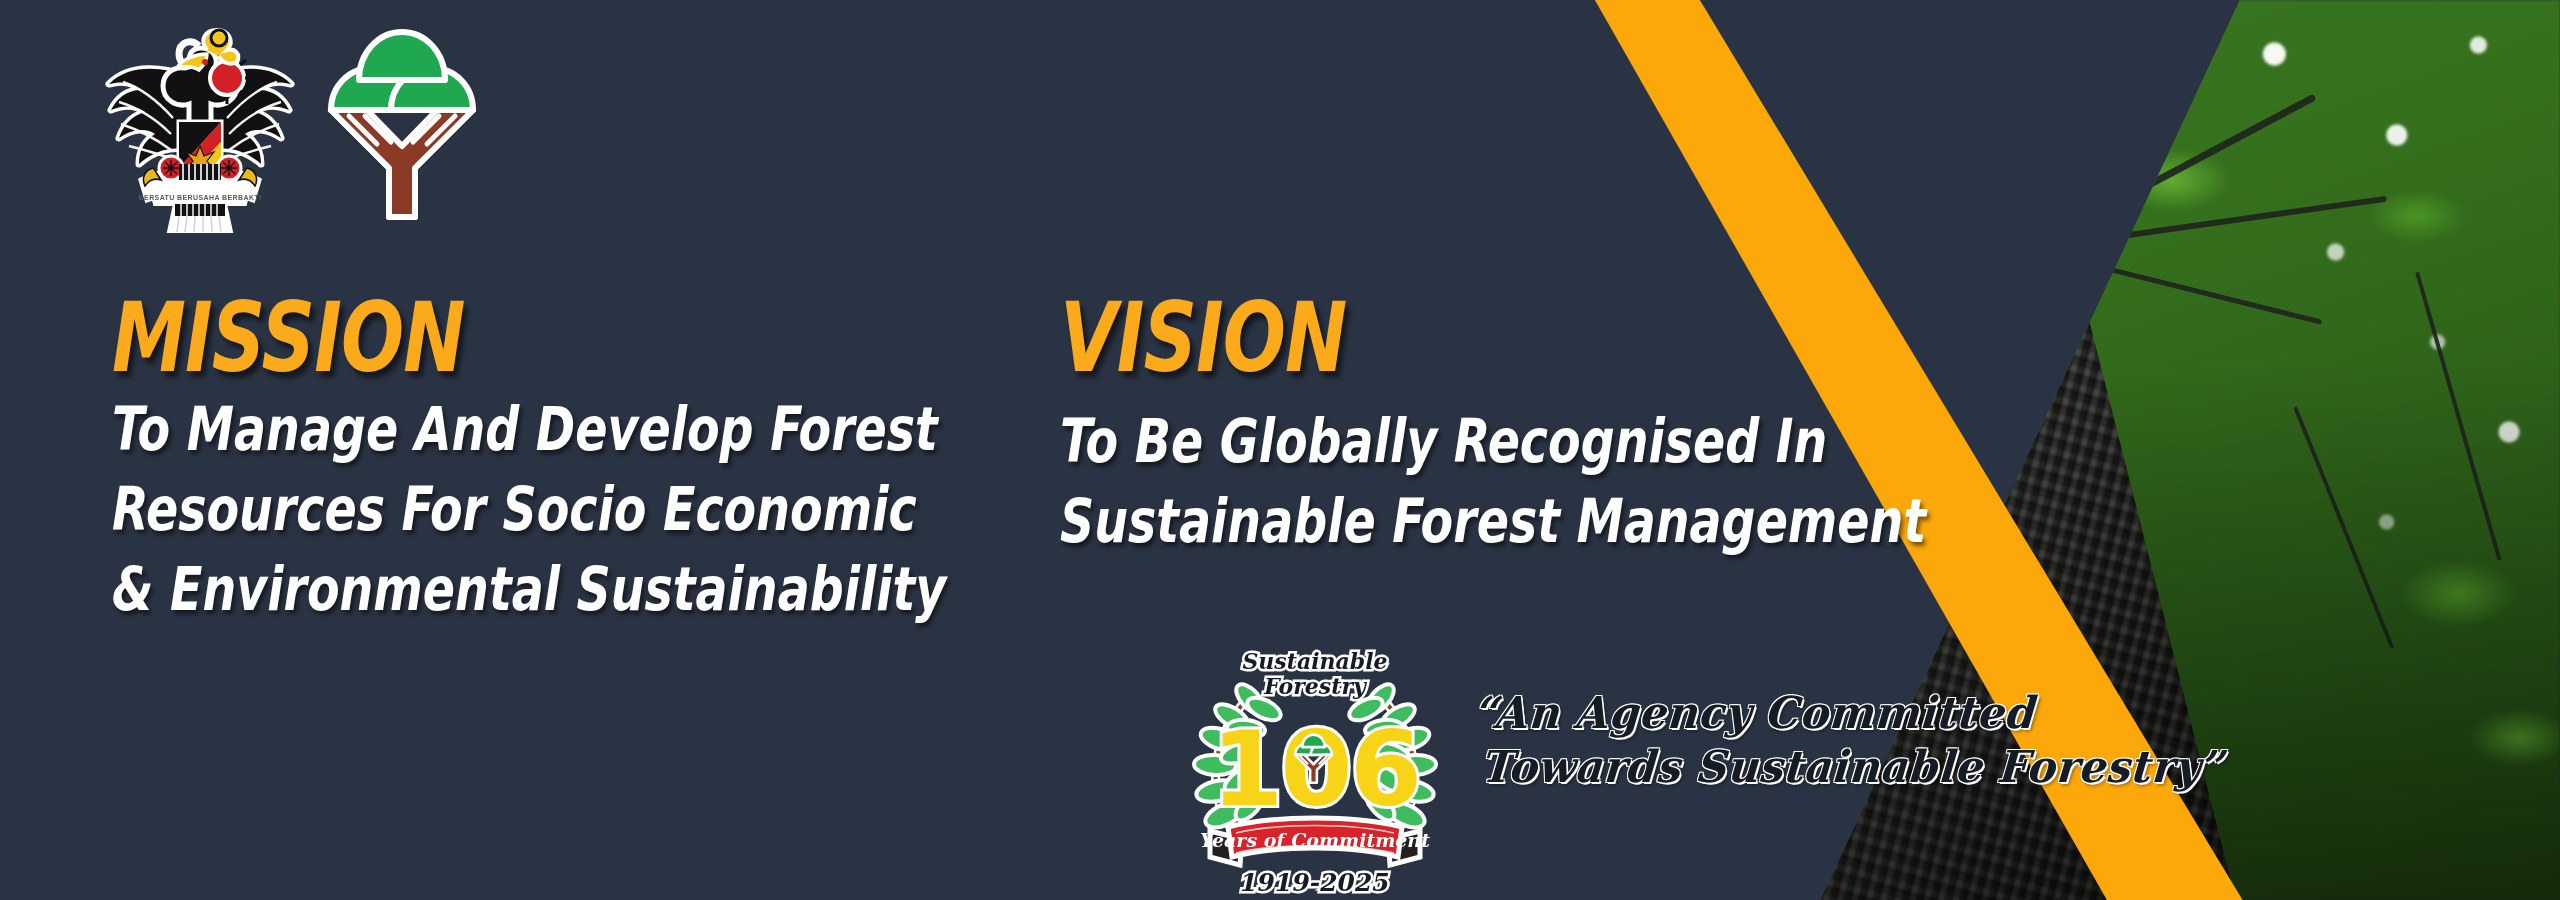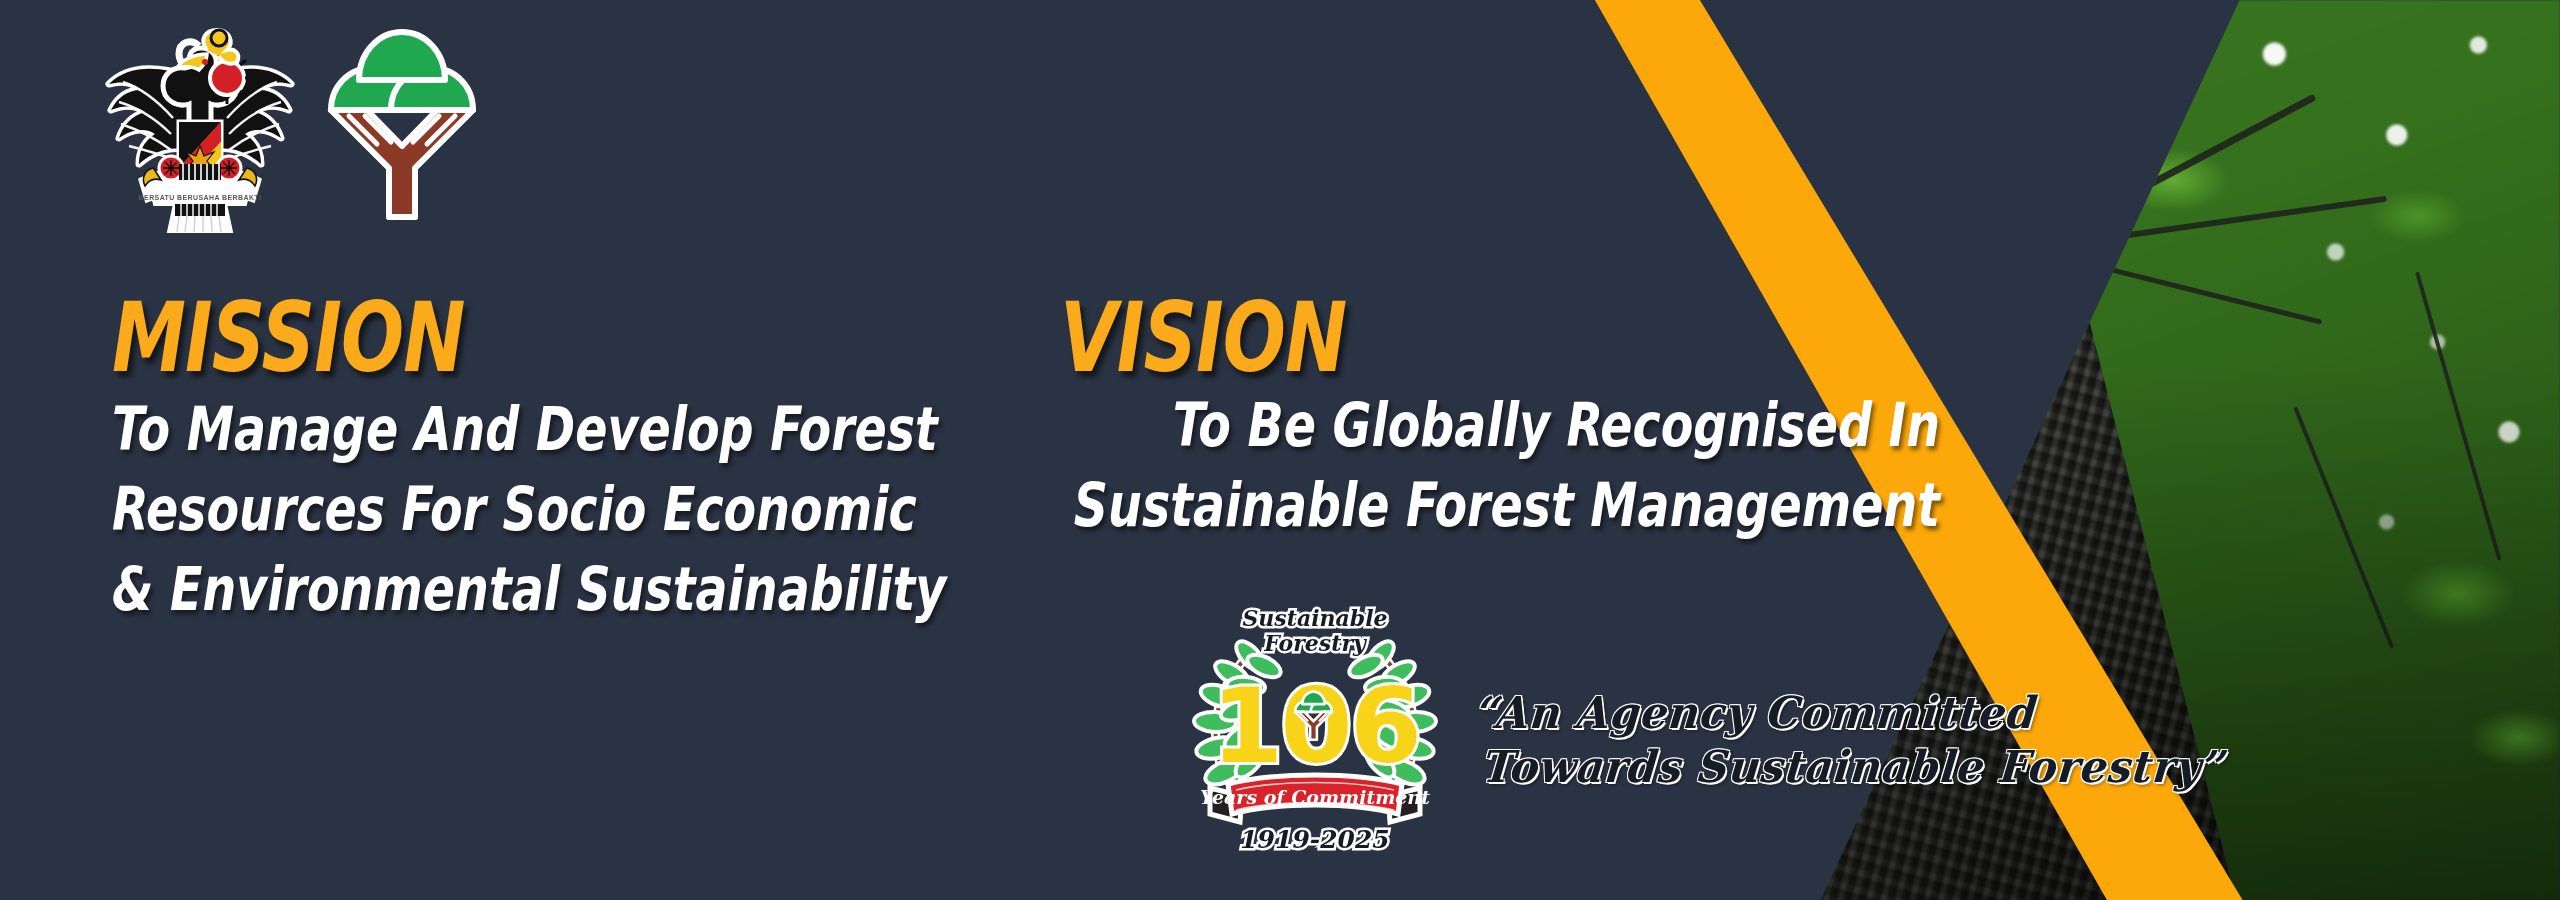--- a/index.html
+++ b/index.html
@@ -124,26 +124,26 @@
     font-style:italic;
     font-size:60px;
     line-height:1.33;
     color:#ffffff;
     text-shadow: 3px 4px 5px rgba(0,0,0,.5);
     transform: scaleX(.88);
     transform-origin:left top;
     white-space:nowrap;
   }
   #mission-block .lines{ margin-top:6px; }
-  #vision-block  .lines{ margin-top:2px;text-align:right; }
+  #vision-block  .lines{ margin-top:18px; }
 
   
   #anniversary{
     position:absolute;
-    left:1190px; top:596px;
+    left:1190px; top:639px;
     width:250px; height:258px;
   }
   #anniversary svg{ width:100%; height:100%; display:block; }
 
   
   #tagline{
     position:absolute;
     left:1478px; top:686px;
     width:620px;
   }

